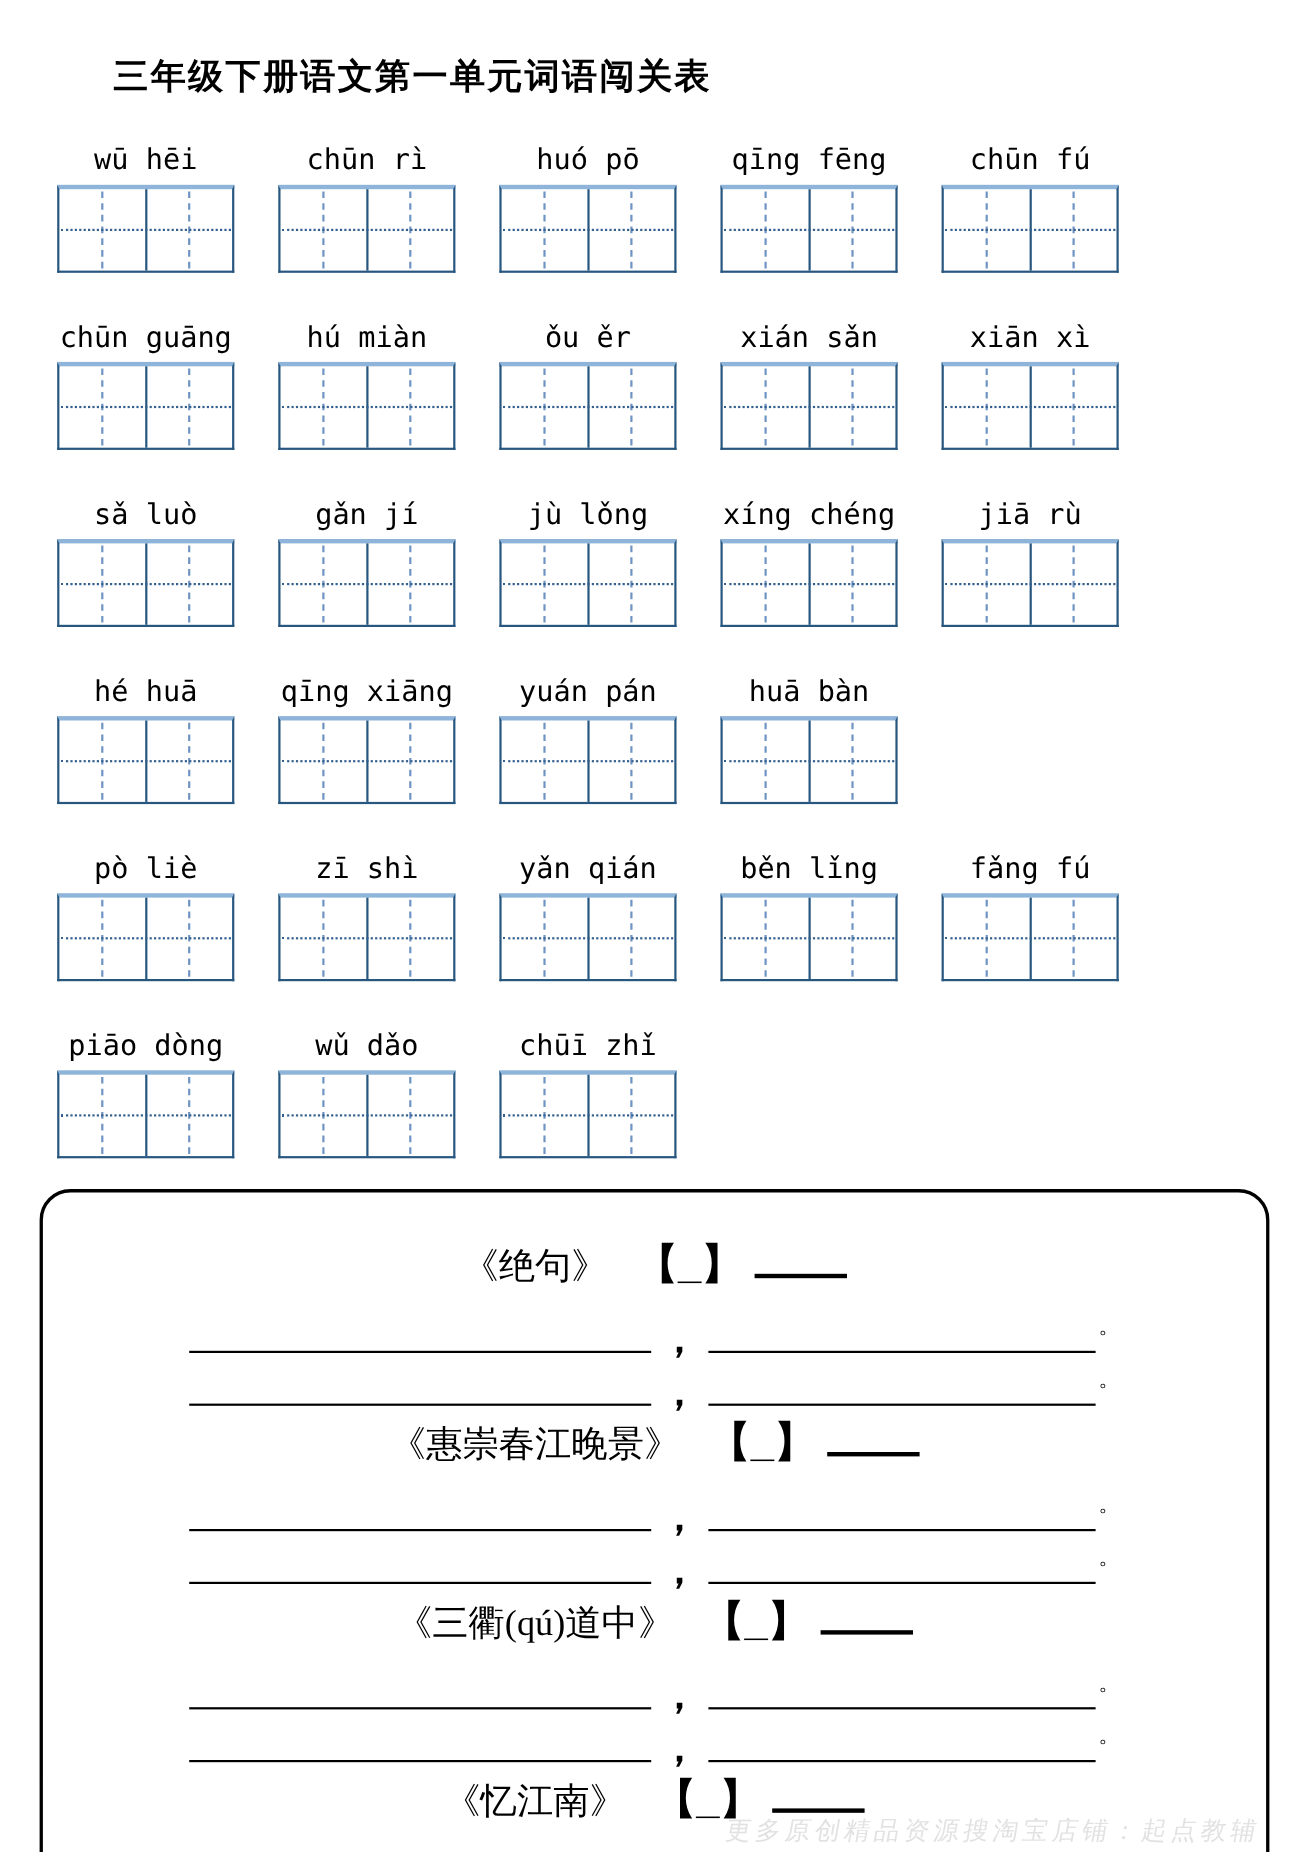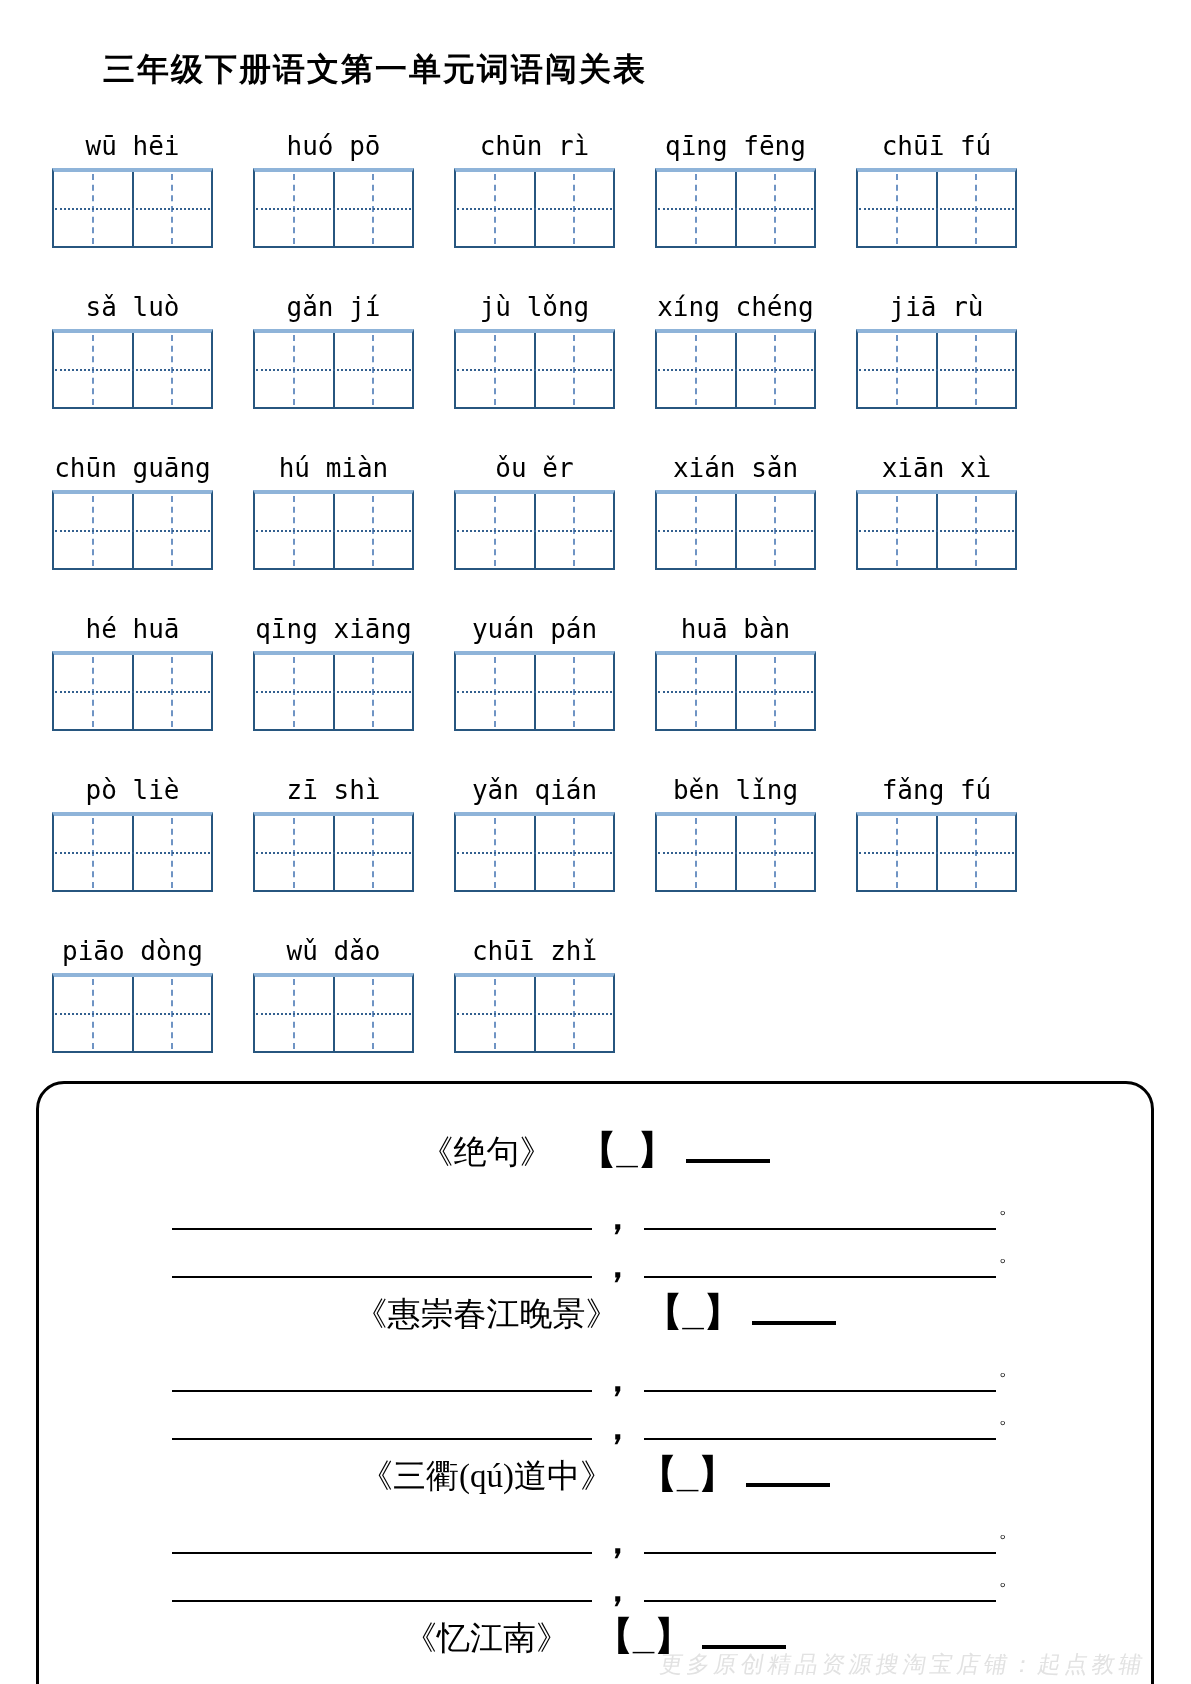--- a/index.html
+++ b/index.html
@@ -114,42 +114,79 @@
   <div class="word-grid" id="word-grid">
       <div class="word-row">
         <div class="word-unit">
           <div class="pinyin">wū hēi</div>
           <div class="tzg">
             <div class="tzg-cell"></div>
             <div class="tzg-cell"></div>
           </div>
         </div>
         <div class="word-unit">
+          <div class="pinyin">chūn rì</div>
+          <div class="tzg">
+            <div class="tzg-cell"></div>
+            <div class="tzg-cell"></div>
+          </div>
+        </div>
+        <div class="word-unit">
           <div class="pinyin">huó pō</div>
           <div class="tzg">
             <div class="tzg-cell"></div>
             <div class="tzg-cell"></div>
           </div>
         </div>
         <div class="word-unit">
-          <div class="pinyin">chūn rì</div>
-          <div class="tzg">
-            <div class="tzg-cell"></div>
-            <div class="tzg-cell"></div>
-          </div>
-        </div>
-        <div class="word-unit">
           <div class="pinyin">qīng fēng</div>
           <div class="tzg">
             <div class="tzg-cell"></div>
             <div class="tzg-cell"></div>
           </div>
         </div>
         <div class="word-unit">
-          <div class="pinyin">chūī fú</div>
+          <div class="pinyin">chūn fú</div>
+          <div class="tzg">
+            <div class="tzg-cell"></div>
+            <div class="tzg-cell"></div>
+          </div>
+        </div>
+      </div>
+      <div class="word-row">
+        <div class="word-unit">
+          <div class="pinyin">chūn guāng</div>
+          <div class="tzg">
+            <div class="tzg-cell"></div>
+            <div class="tzg-cell"></div>
+          </div>
+        </div>
+        <div class="word-unit">
+          <div class="pinyin">hú miàn</div>
+          <div class="tzg">
+            <div class="tzg-cell"></div>
+            <div class="tzg-cell"></div>
+          </div>
+        </div>
+        <div class="word-unit">
+          <div class="pinyin">ǒu ěr</div>
+          <div class="tzg">
+            <div class="tzg-cell"></div>
+            <div class="tzg-cell"></div>
+          </div>
+        </div>
+        <div class="word-unit">
+          <div class="pinyin">xián sǎn</div>
+          <div class="tzg">
+            <div class="tzg-cell"></div>
+            <div class="tzg-cell"></div>
+          </div>
+        </div>
+        <div class="word-unit">
+          <div class="pinyin">xiān xì</div>
           <div class="tzg">
             <div class="tzg-cell"></div>
             <div class="tzg-cell"></div>
           </div>
         </div>
       </div>
       <div class="word-row">
         <div class="word-unit">
           <div class="pinyin">sǎ luò</div>
           <div class="tzg">
@@ -173,57 +210,20 @@
         </div>
         <div class="word-unit">
           <div class="pinyin">xíng chéng</div>
           <div class="tzg">
             <div class="tzg-cell"></div>
             <div class="tzg-cell"></div>
           </div>
         </div>
         <div class="word-unit">
           <div class="pinyin">jiā rù</div>
-          <div class="tzg">
-            <div class="tzg-cell"></div>
-            <div class="tzg-cell"></div>
-          </div>
-        </div>
-      </div>
-      <div class="word-row">
-        <div class="word-unit">
-          <div class="pinyin">chūn guāng</div>
-          <div class="tzg">
-            <div class="tzg-cell"></div>
-            <div class="tzg-cell"></div>
-          </div>
-        </div>
-        <div class="word-unit">
-          <div class="pinyin">hú miàn</div>
-          <div class="tzg">
-            <div class="tzg-cell"></div>
-            <div class="tzg-cell"></div>
-          </div>
-        </div>
-        <div class="word-unit">
-          <div class="pinyin">ǒu ěr</div>
-          <div class="tzg">
-            <div class="tzg-cell"></div>
-            <div class="tzg-cell"></div>
-          </div>
-        </div>
-        <div class="word-unit">
-          <div class="pinyin">xián sǎn</div>
-          <div class="tzg">
-            <div class="tzg-cell"></div>
-            <div class="tzg-cell"></div>
-          </div>
-        </div>
-        <div class="word-unit">
-          <div class="pinyin">xiān xì</div>
           <div class="tzg">
             <div class="tzg-cell"></div>
             <div class="tzg-cell"></div>
           </div>
         </div>
       </div>
       <div class="word-row">
         <div class="word-unit">
           <div class="pinyin">hé huā</div>
           <div class="tzg">

